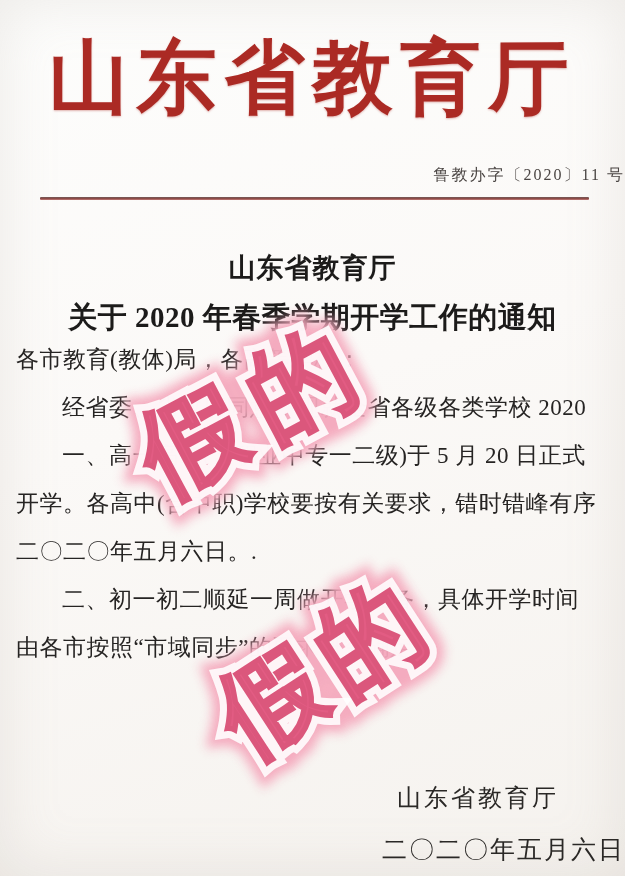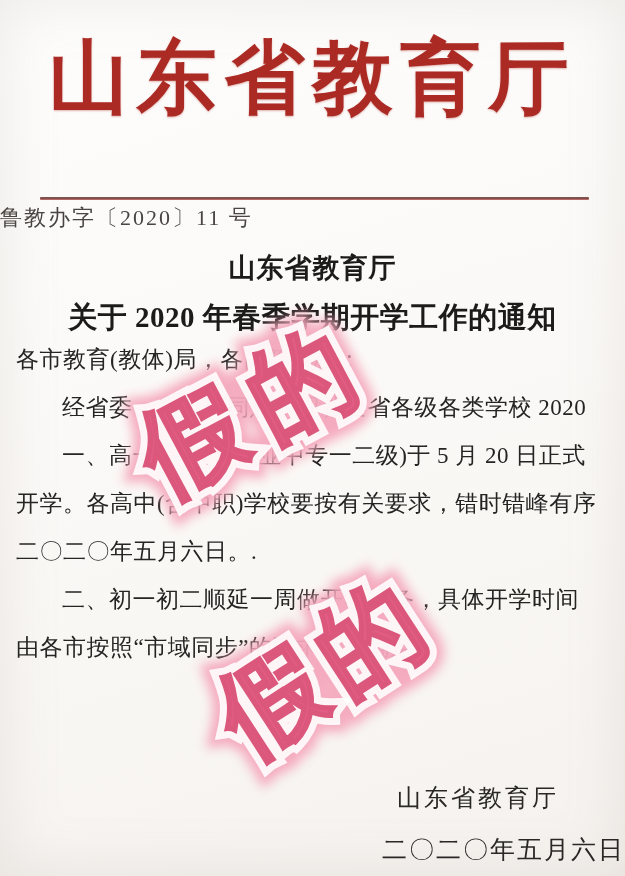--- a/index.html
+++ b/index.html
@@ -12,21 +12,21 @@
   
   .letterhead{
     position:absolute;top:30px;left:0;width:100%;
     text-align:center;font-size:80px;font-weight:bold;
     color:#ab2a24;letter-spacing:8px;line-height:1.2;
     text-shadow:0 1px 2px rgba(171,42,36,.35);
     white-space:nowrap;
   }
   .doc-number{
     position:absolute;top:165px;left:0;width:100%;
-    text-align:left;font-size:22px;color:#4a4543;letter-spacing:2px;margin-top:38px;
+    text-align:right;font-size:16px;color:#4a4543;letter-spacing:2px;
   }
   .red-rule{
     position:absolute;top:197px;left:40px;right:36px;height:3px;
     background:linear-gradient(180deg,#6f5a58 0%,#8f4a46 55%,#c47f7c 100%);
     border-radius:1px;
   }
   
   .title-block{position:absolute;top:250px;left:0;width:100%;text-align:center;color:#1c1b1a;}
   .title-line1{font-size:27px;font-weight:bold;letter-spacing:1px;}
   .title-line2{font-size:29px;font-weight:bold;margin-top:12px;letter-spacing:0.5px;}

